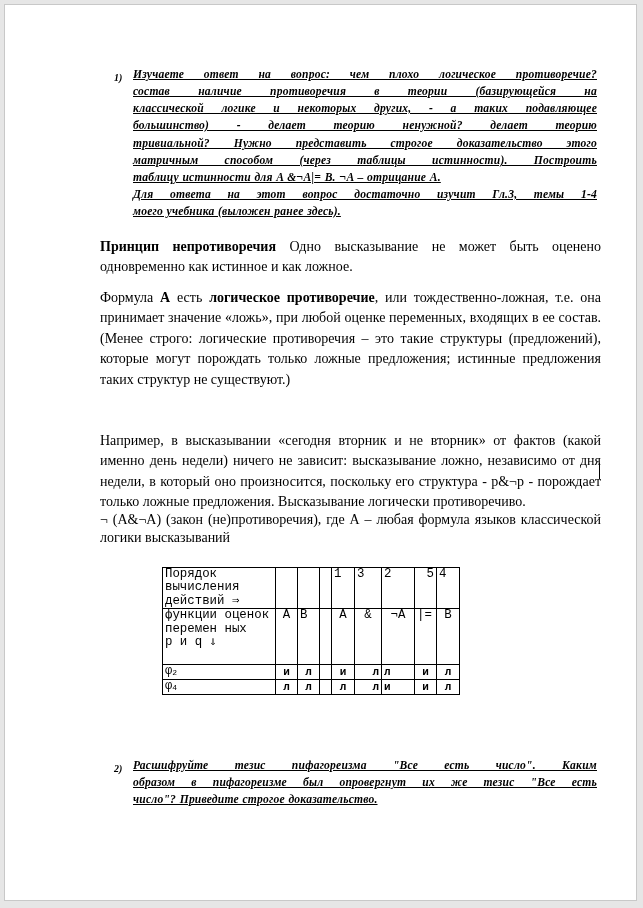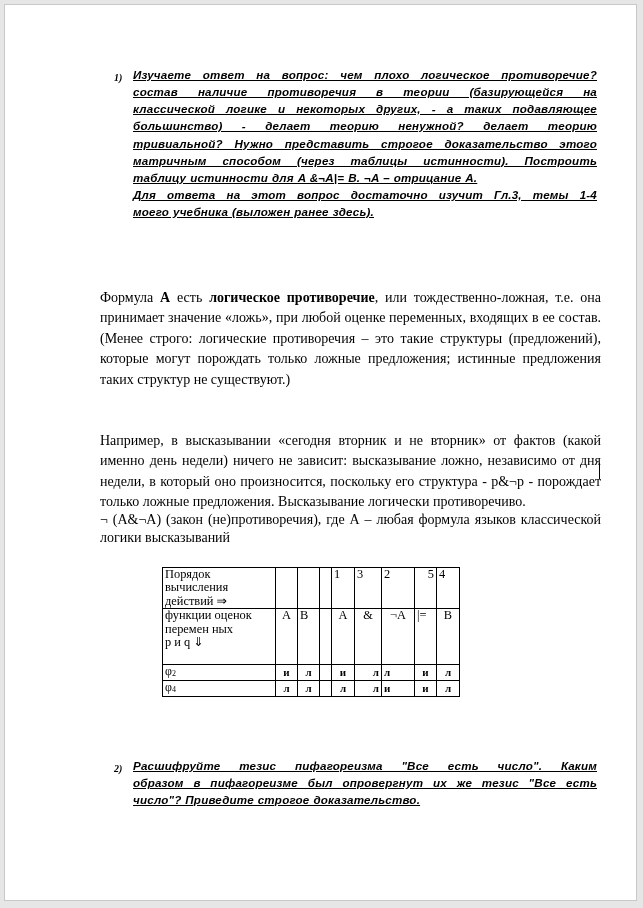--- a/index.html
+++ b/index.html
@@ -13,21 +13,21 @@
   .page {
     position: absolute; left: 4px; top: 4px;
     width: 633px; height: 897px;
     background: #fff;
     border: 1px solid #c8c8c8;
     box-sizing: border-box;
   }
   .abs { position: absolute; }
   .task {
     position: absolute;
-    font-family: Liberation Sans, sans-serif;
+    font-family: Liberation Serif, serif;
     font-style: italic; font-weight: bold;
     font-size: 11.6px; line-height: 17px;
     text-align: justify;
     text-decoration: underline;
     letter-spacing: 0.2px;
     word-spacing: 0.5px;
   }
   .task-num {
     position: absolute;
     font-family: "Liberation Serif", serif;
@@ -42,21 +42,21 @@
   }
   .para b { font-weight: bold; }
   .cursor {
     display: inline-block; width: 1px; height: 16px; background: #000;
     vertical-align: -3px; margin-left: 2px;
   }
   table.truth {
     position: absolute; left: 157px; top: 562px;
     border-collapse: collapse;
     font-size: 12.4px; line-height: 13.4px;
-    font-family: Liberation Serif, serif;
+    font-family: Liberation Mono, monospace;
     padding-left: 20px;
   }
   table.truth td {
     border: 1px solid #000;
     padding: 0 2px;
     vertical-align: top;
   }
   table.truth tr.vals td {
     font-size: 11px; font-weight: bold; line-height: 13px; height: 13px;
     text-align: center; vertical-align: middle;
@@ -75,20 +75,21 @@
     <div class="task" style="left:128px;top:78px;width:464px;text-align-last:justify;">состав наличие противоречия в теории (базирующейся на</div>
     <div class="task" style="left:128px;top:95px;width:464px;text-align-last:justify;">классической логике и некоторых других, - а таких подавляющее</div>
     <div class="task" style="left:128px;top:112px;width:464px;text-align-last:justify;">большинство) - делает теорию ненужной? делает теорию</div>
     <div class="task" style="left:128px;top:130px;width:464px;text-align-last:justify;">тривиальной? Нужно представить строгое доказательство этого</div>
     <div class="task" style="left:128px;top:147px;width:464px;text-align-last:justify;">матричным способом (через таблицы истинности). Построить</div>
     <div class="task" style="left:128px;top:164px;">таблицу истинности для A &amp;¬A|= B. ¬A – отрицание A.</div>
     <div class="task" style="left:128px;top:181px;width:464px;text-align-last:justify;">Для ответа на этот вопрос достаточно изучит Гл.3, темы 1-4</div>
     <div class="task" style="left:128px;top:198px;">моего учебника (выложен ранее здесь).</div>
   </div>
 
+  <div class="para" style="top:232px;"><b>Принцип непротиворечия</b><span>  Одно высказывание не может быть оценено одновременно как истинное и как ложное.</span></div>
 
   <div class="para" style="top:283px;"><span>Формула </span><b>А</b><span> есть </span><b>логическое противоречие</b><span>, или  тождественно-ложная, т.е. она принимает значение «ложь», при любой оценке переменных, входящих в ее состав. (Менее строго: логические противоречия – это такие структуры (предложений), которые могут порождать только ложные предложения; истинные предложения таких структур не существуют.)</span></div>
 
   <div class="para" style="top:394px;margin-top:32px;"><span>Например, в высказывании «сегодня вторник и не вторник» от фактов (какой именно день недели) ничего не зависит: высказывание ложно, независимо от дня недели, в который оно произносится, поскольку его структура -  p&amp;¬p - порождает только ложные предложения.   Высказывание логически противоречиво.</span></div>
   <span class="cursor abs" style="left:592px;top:458px;"></span>
 
   <div class="para" style="top:506px;line-height:18px;">¬ (A&amp;¬A) (закон (не)противоречия), где А – любая формула языков классической логики высказываний</div>
 
   <table class="truth">
     <colgroup>

